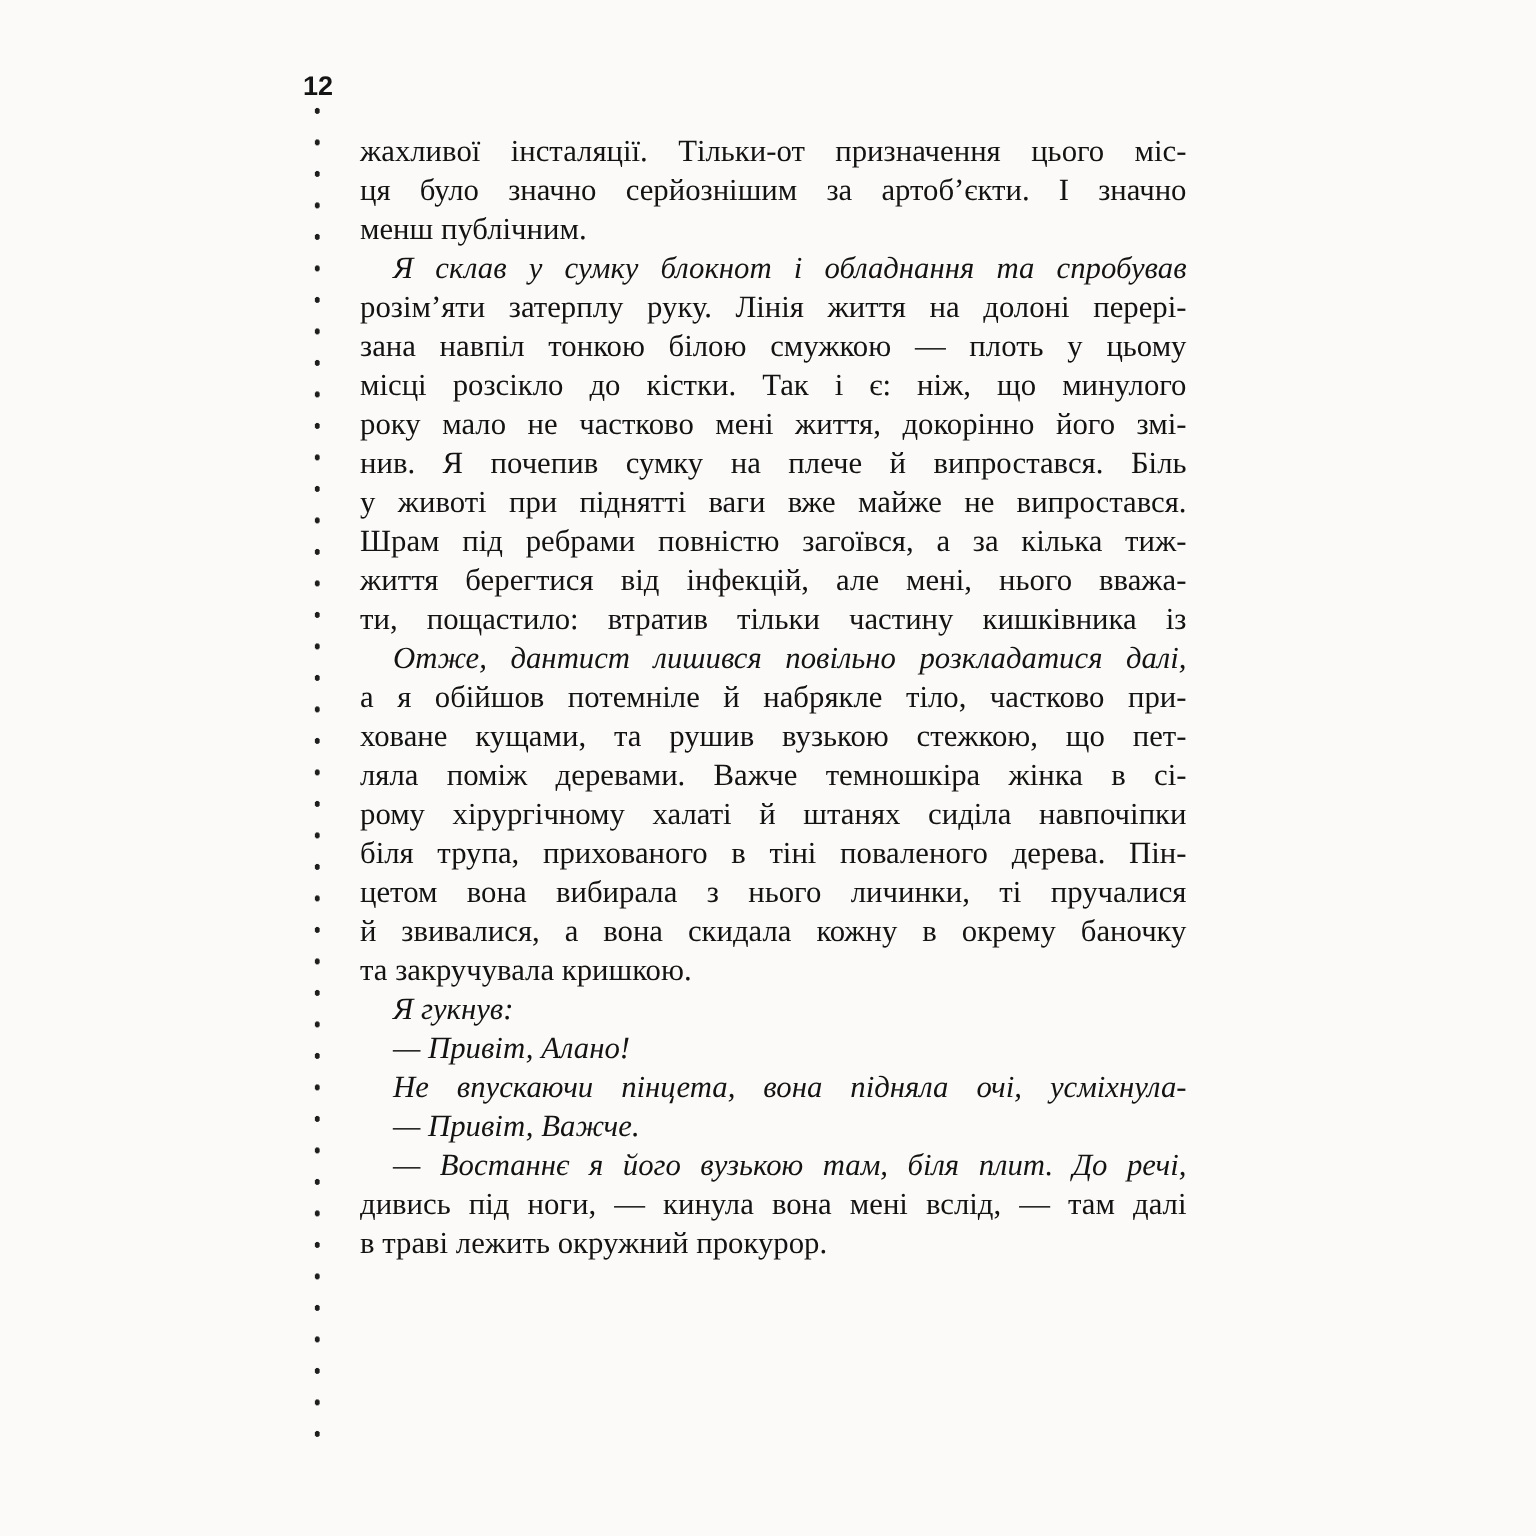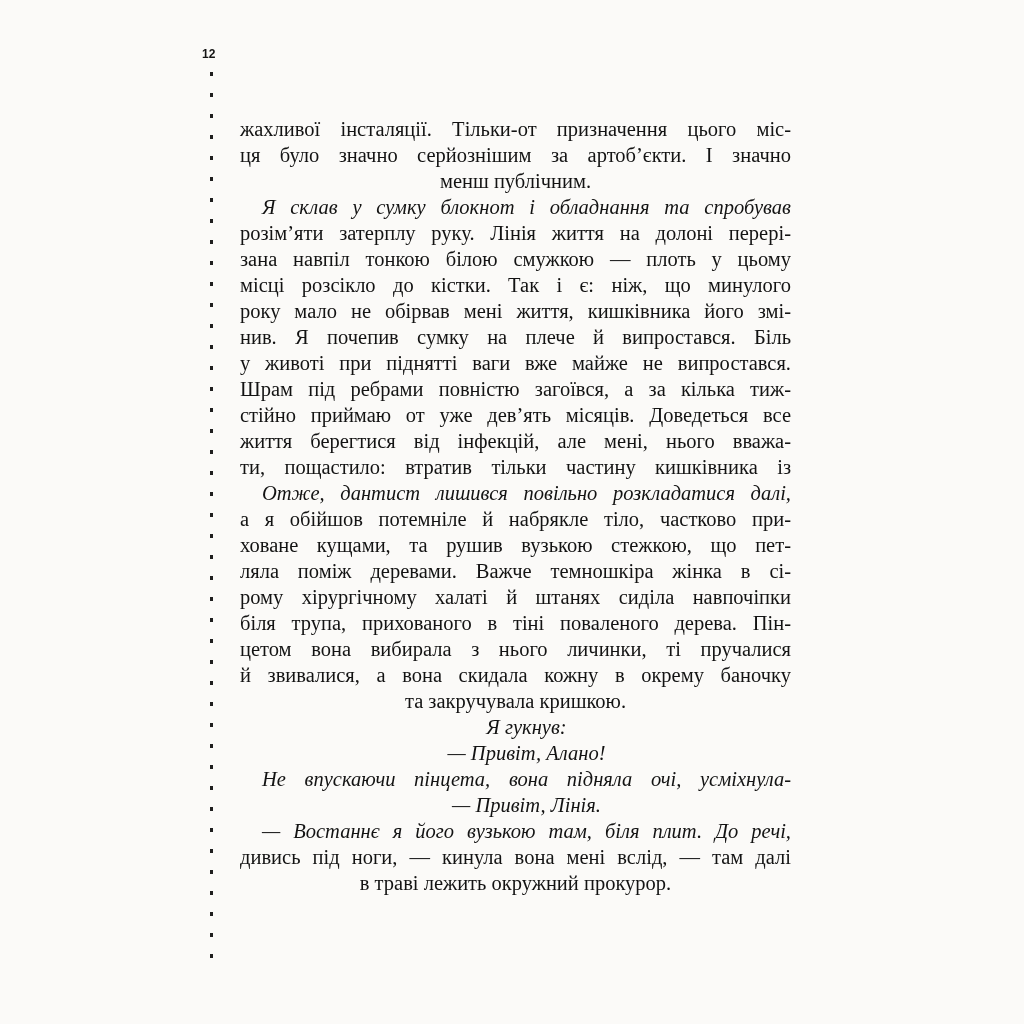--- a/index.html
+++ b/index.html
@@ -14,21 +14,21 @@
     position: absolute;
     inset: 0;
     background: #fbfaf8;
   }
   .page-number {
     position: absolute;
     left: 202px;
     top: 47px;
     font-family: "Liberation Sans", sans-serif;
     font-weight: 700;
-    font-size: 12px;
+    font-size: 18px;
     color: #141414;
     letter-spacing: 0px;
   }
   .dotted-margin {
     position: absolute;
     left: 208px;
     top: 70px;
     width: 7px;
     height: 903px;
     background-image: radial-gradient(circle 1.9px at 3.5px 4px, #1e1e1e 98%, transparent 100%);
@@ -36,27 +36,26 @@
     background-repeat: repeat-y;
   }
   .page-text {
     position: absolute;
     left: 240px;
     top: 88px;
     width: 551px;
     color: #131313;
     font-size: 20.5px;
     line-height: 26px;
-    margin-top: 28px;
   }
   .para { display: block; }
   .line {
     display: block;
     height: 26px;
-    text-align: center;
+    text-align: left;
   }
   .line.just {
     text-align: justify;
     text-align-last: justify;
   }
   .line.indent { text-indent: 22px; font-style: italic; }
 </style>
 </head>
 <body>
 
@@ -69,25 +68,24 @@
       <div class="para">
         <div class="line just">жахливої інсталяції. Тільки-от призначення цього міс-</div>
         <div class="line just">ця було значно серйознішим за артоб’єкти. І значно</div>
         <div class="line">менш публічним.</div>
       </div>
       <div class="para">
         <div class="line just indent">Я склав у сумку блокнот і обладнання та спробував</div>
         <div class="line just">розім’яти затерплу руку. Лінія життя на долоні перері-</div>
         <div class="line just">зана навпіл тонкою білою смужкою — плоть у цьому</div>
         <div class="line just">місці розсікло до кістки. Так і є: ніж, що минулого</div>
-        <div class="line just">року мало не обірвав мені життя, кишківника його змі-</div>
+        <div class="line just">року мало не частково мені життя, докорінно його змі-</div>
         <div class="line just">нив. Я почепив сумку на плече й випростався. Біль</div>
         <div class="line just">у животі при піднятті ваги вже майже не випростався.</div>
         <div class="line just">Шрам під ребрами повністю загоївся, а за кілька тиж-</div>
-        <div class="line just">стійно приймаю от уже дев’ять місяців. Доведеться все</div>
         <div class="line just">життя берегтися від інфекцій, але мені, нього вважа-</div>
         <div class="line just">ти, пощастило: втратив тільки частину кишківника із</div>
       </div>
       <div class="para">
         <div class="line just indent">Отже, дантист лишився повільно розкладатися далі,</div>
         <div class="line just">а я обійшов потемніле й набрякле тіло, частково при-</div>
         <div class="line just">ховане кущами, та рушив вузькою стежкою, що пет-</div>
         <div class="line just">ляла поміж деревами. Важче темношкіра жінка в сі-</div>
         <div class="line just">рому хірургічному халаті й штанях сиділа навпочіпки</div>
         <div class="line just">біля трупа, прихованого в тіні поваленого дерева. Пін-</div>
@@ -98,21 +96,21 @@
       <div class="para">
         <div class="line indent">Я гукнув:</div>
       </div>
       <div class="para">
         <div class="line indent">— Привіт, Алано!</div>
       </div>
       <div class="para">
         <div class="line just indent">Не впускаючи пінцета, вона підняла очі, усміхнула-</div>
       </div>
       <div class="para">
-        <div class="line indent">— Привіт, Лінія.</div>
+        <div class="line indent">— Привіт, Важче.</div>
       </div>
       <div class="para">
         <div class="line just indent">— Востаннє я його вузькою там, біля плит. До речі,</div>
         <div class="line just">дивись під ноги, — кинула вона мені вслід, — там далі</div>
         <div class="line">в траві лежить окружний прокурор.</div>
       </div>
     </div>
 </div>
 
 </body></html>

